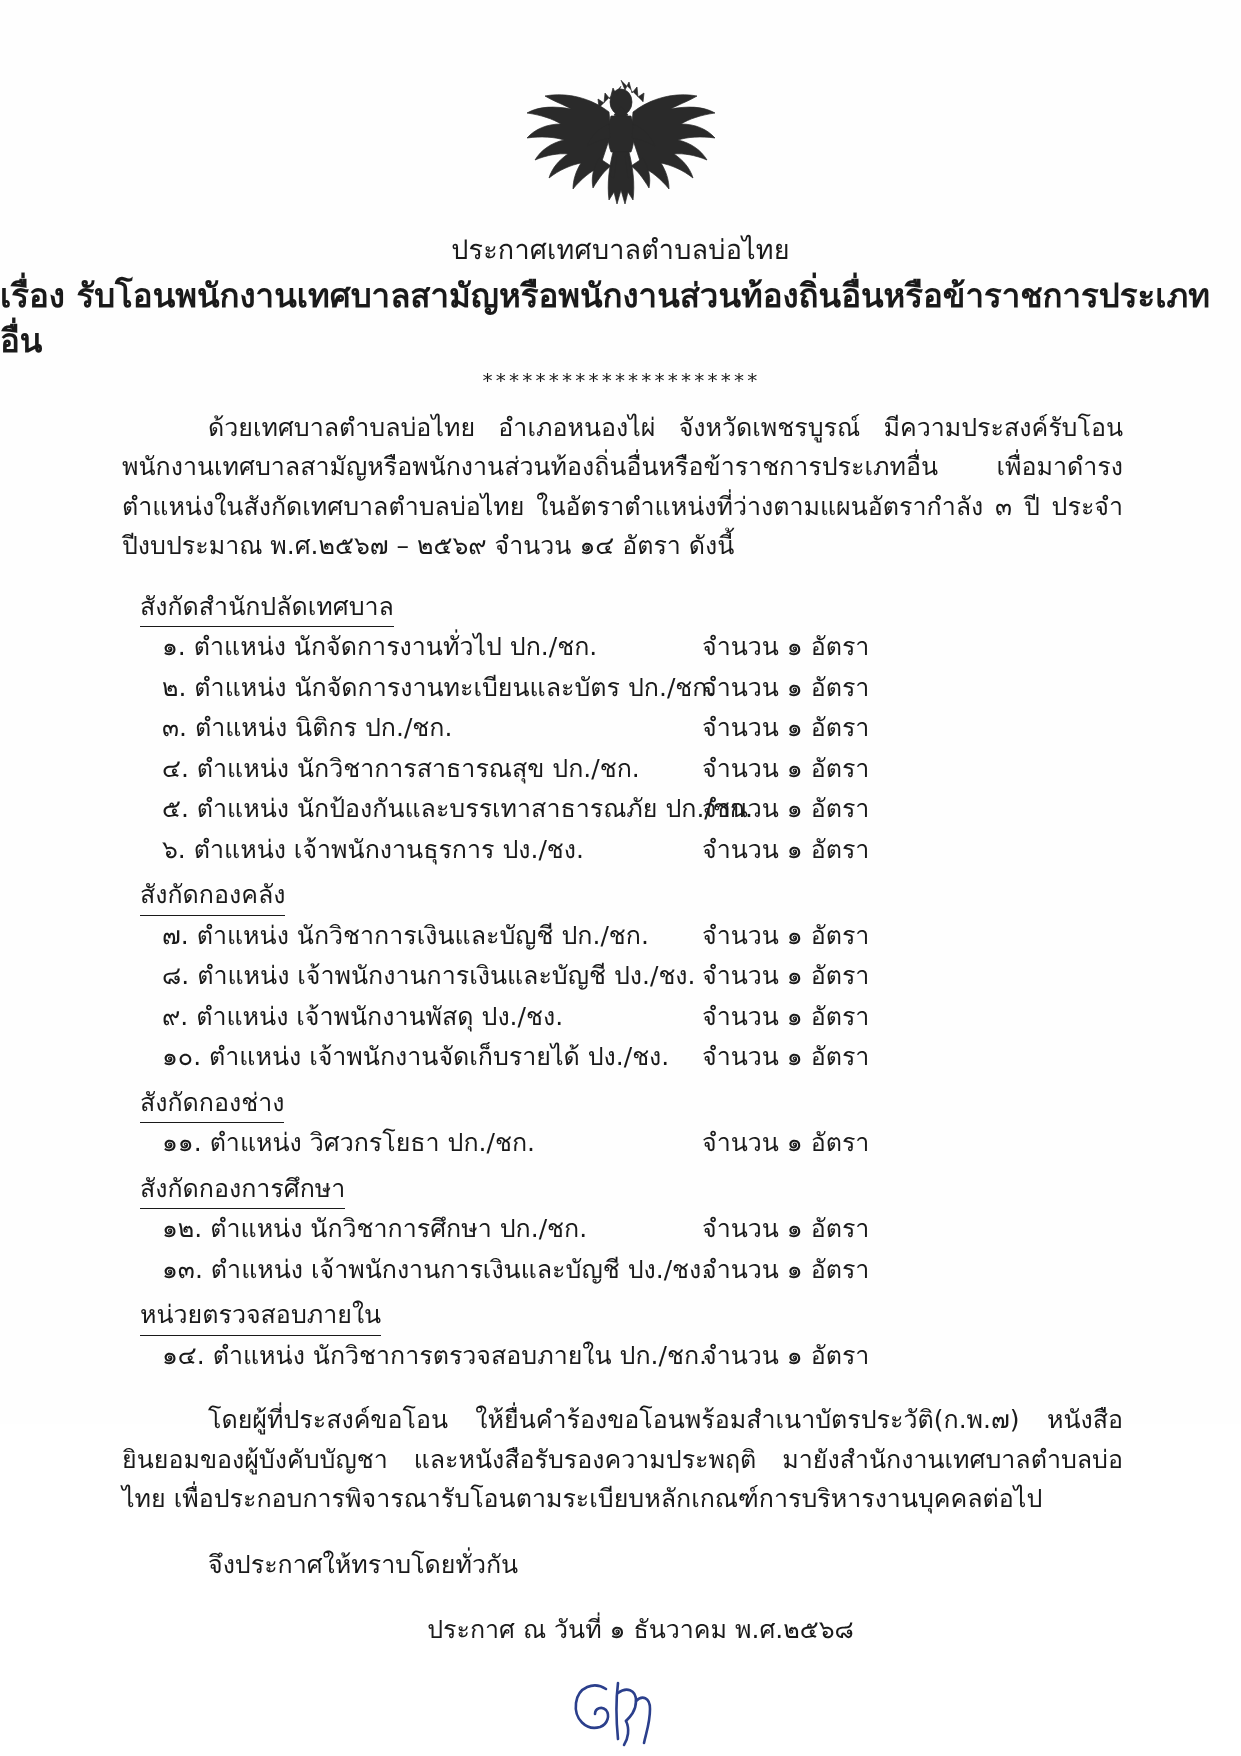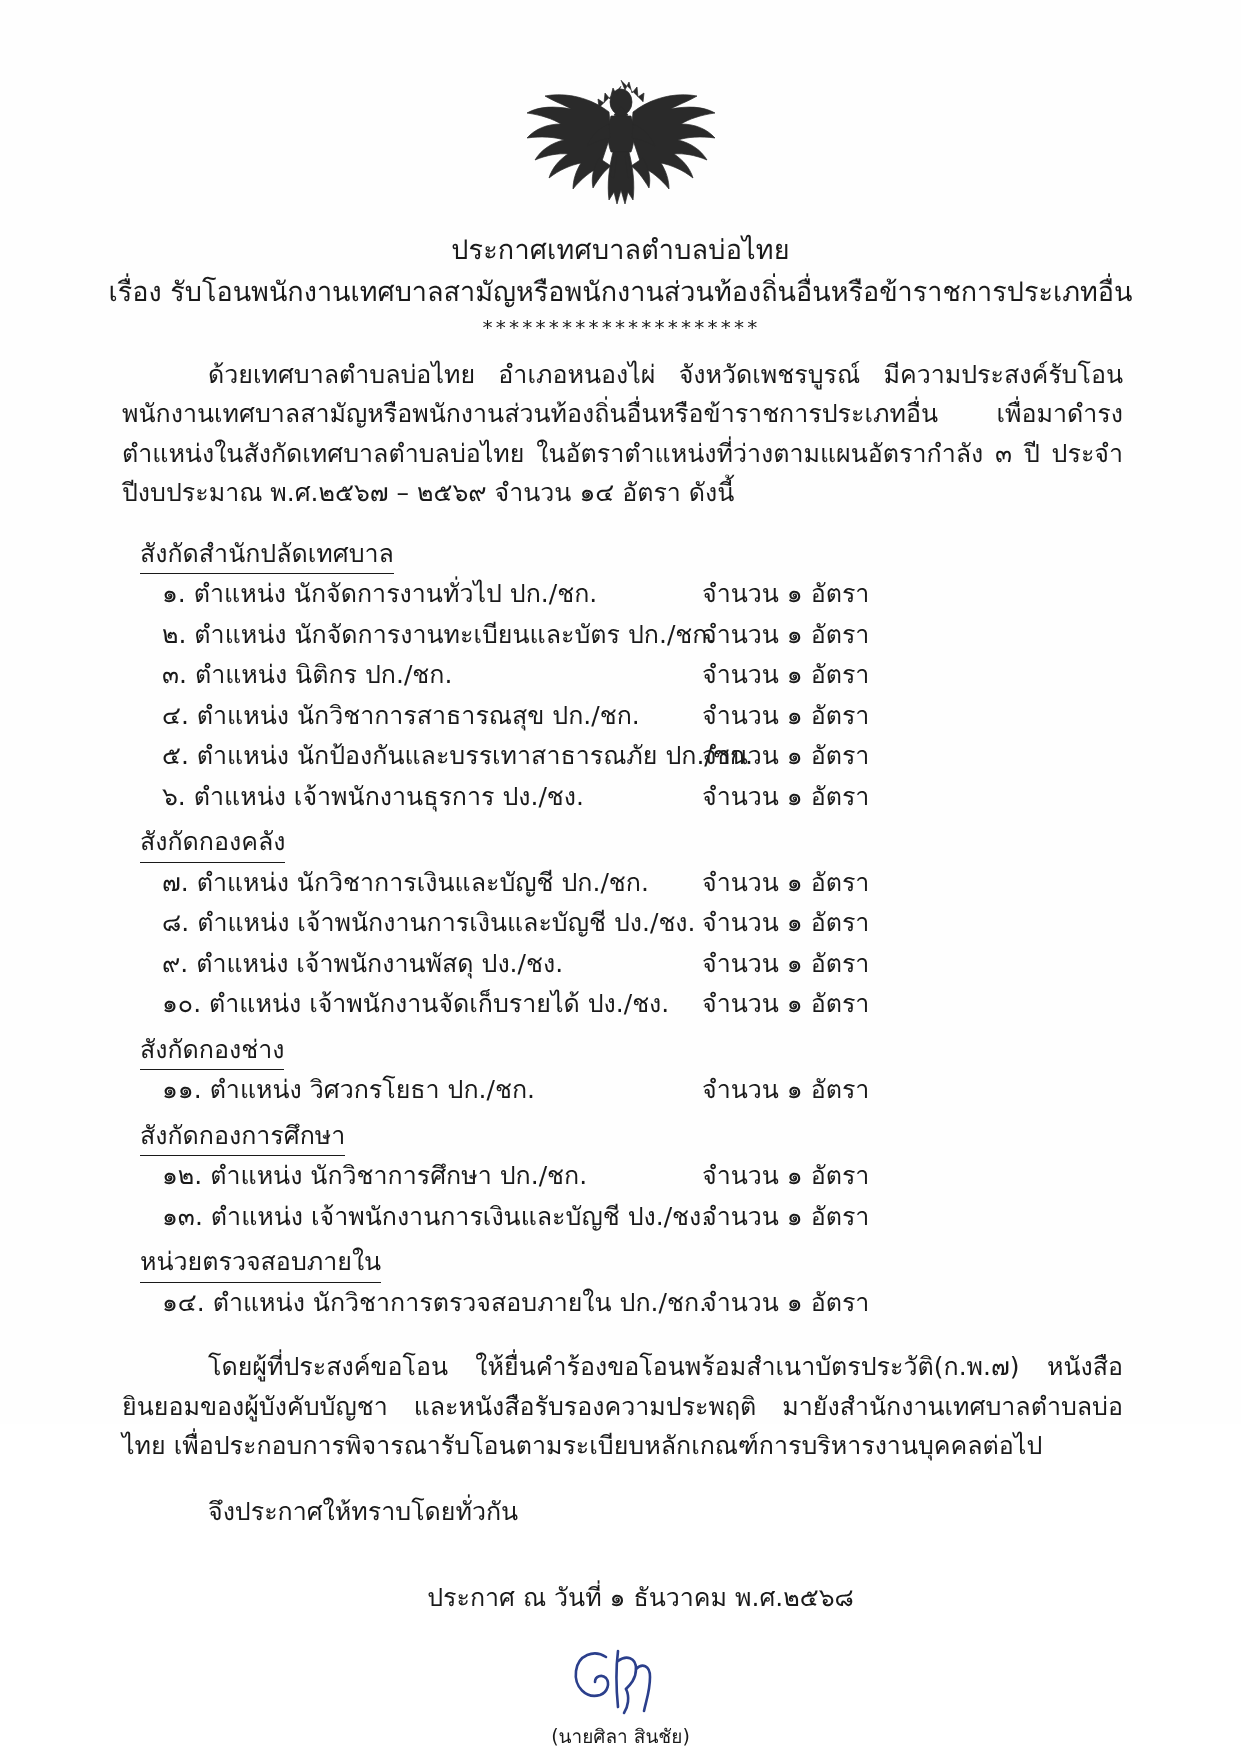--- a/index.html
+++ b/index.html
@@ -41,23 +41,23 @@
 
   
   .doc-title {
     text-align: center;
     font-size: 27px;
     line-height: 1.35;
     letter-spacing: 0.2px;
     margin: 4px 0 0 0;
   }
   .doc-subject {
-    text-align: center;
-    font-size: 27px;
-    font-weight: 400;
+    text-align: left;
+    font-size: 33px;
+    font-weight: 700;
     line-height: 1.35;
     margin: 6px 0 0 0;
   }
   .stars {
     text-align: center;
     font-size: 20px;
     letter-spacing: 1.2px;
     margin: 4px 0 2px 0;
     font-family: "DejaVu Sans Mono", "Liberation Mono", monospace;
   }
@@ -109,21 +109,21 @@
   }
   .pos-count {
     flex: 0 0 auto;
     white-space: nowrap;
   }
 
   
   .date-line {
     text-align: center;
     font-size: 25px;
-    margin-top: 46px;
+    margin-top: 25px;
     padding-left: 40px;
   }
   .sig-wrap {
     display: flex;
     justify-content: center;
     margin-top: 28px;
     height: 74px;
   }
   .sig-mark {
     width: 110px;

